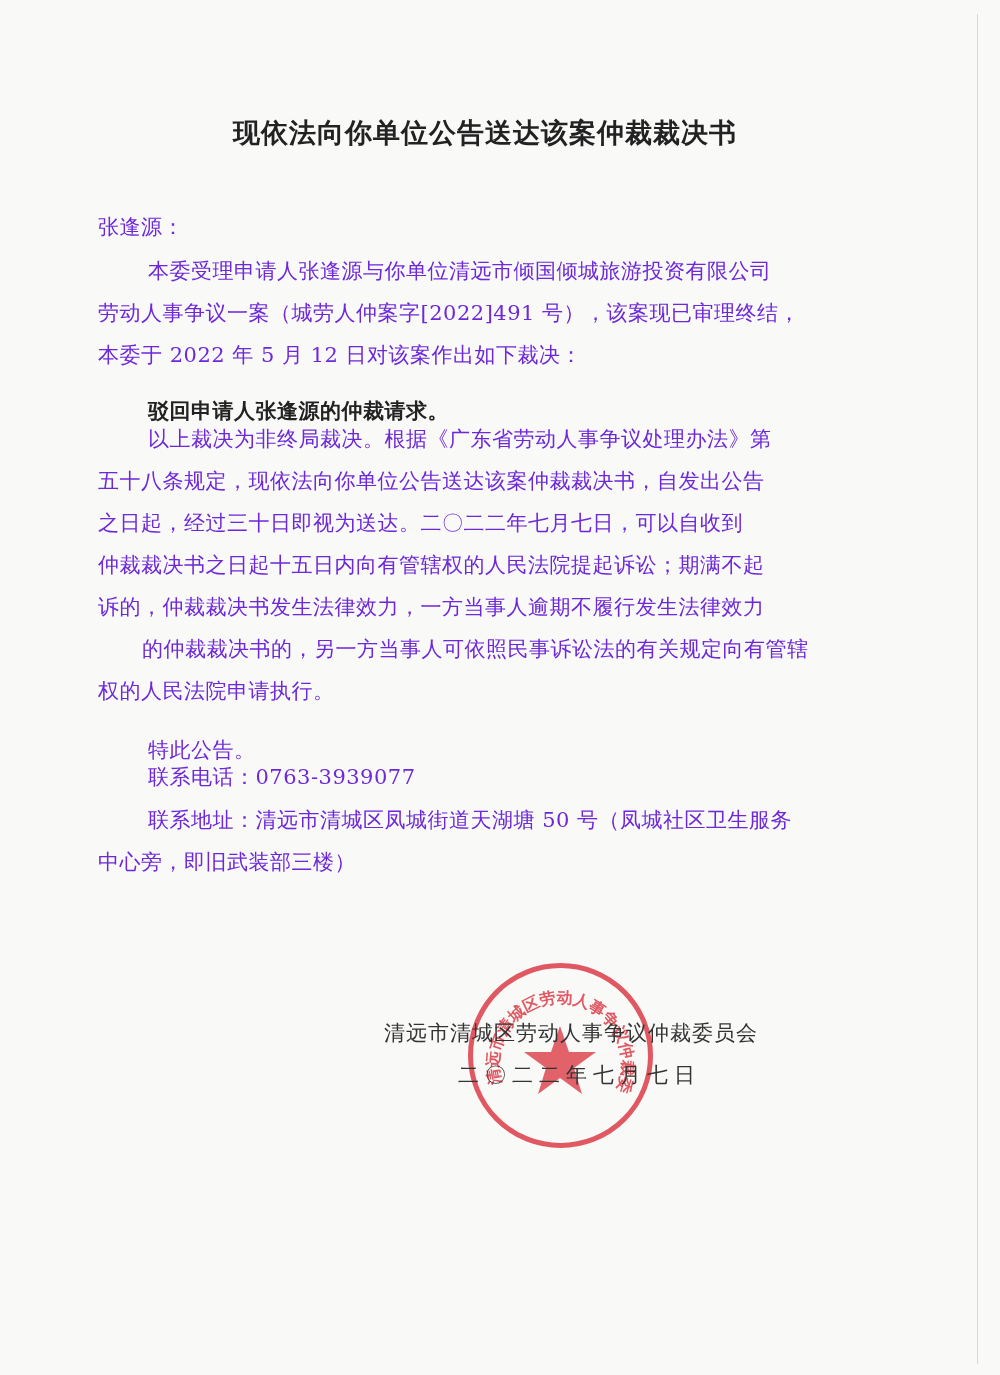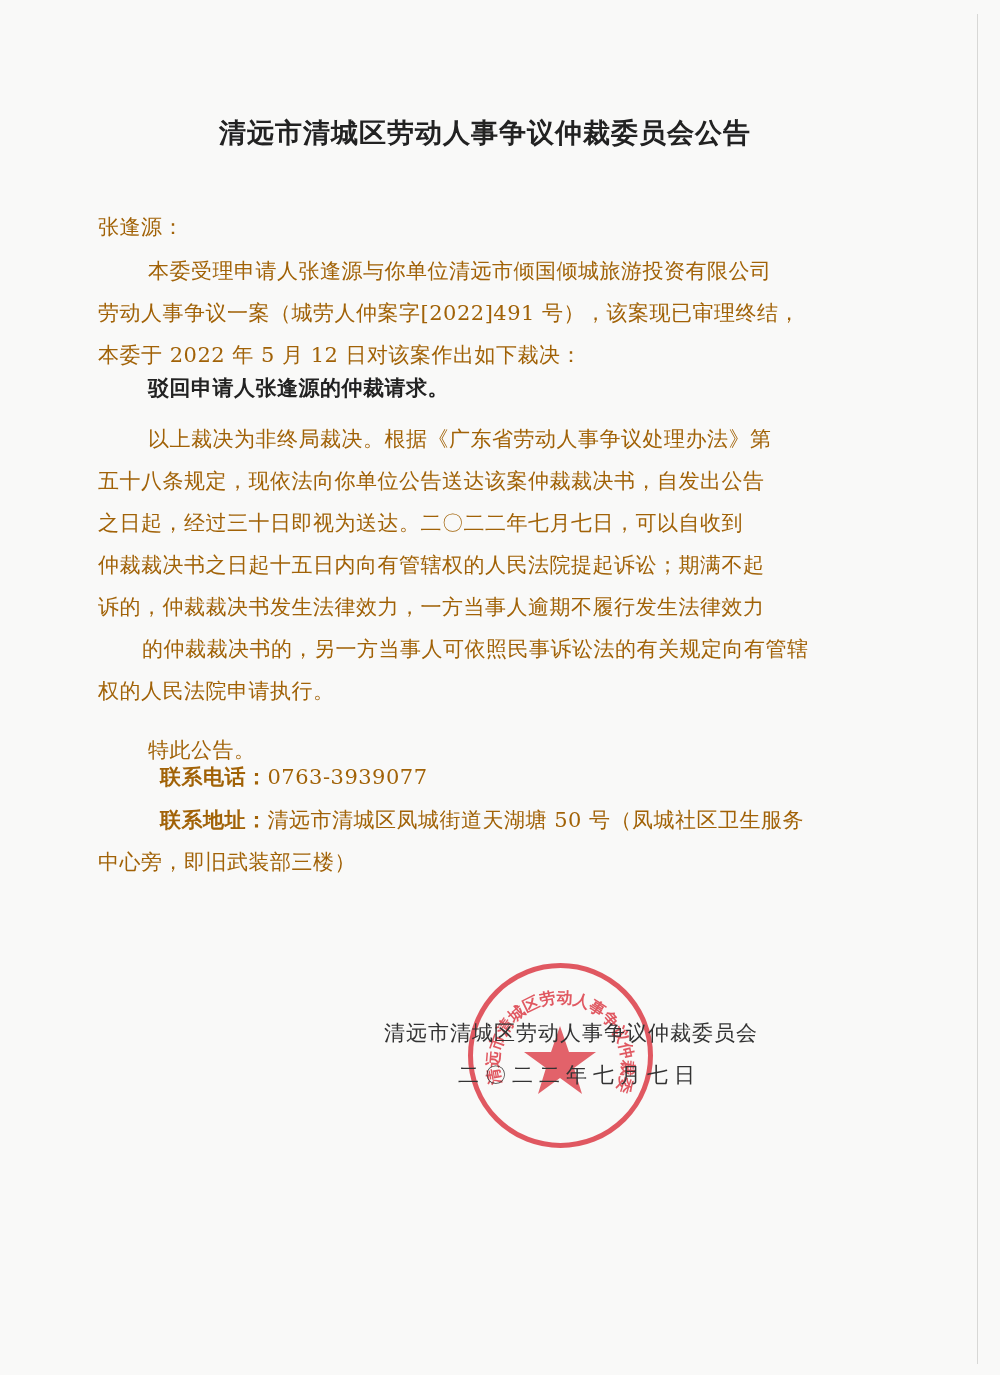--- a/index.html
+++ b/index.html
@@ -17,51 +17,51 @@
   }
   .title {
     position: absolute; left: 0; top: 115px; width: 970px;
     text-align: center;
     font-family: "DejaVu Sans", "Liberation Sans", sans-serif;
     font-weight: bold; font-size: 27px; letter-spacing: 1px;
     color: #222;
   }
   .line {
     position: absolute; left: 98px; font-size: 21px; white-space: nowrap;
-    letter-spacing: 0.5px; color: #a16207;
+    letter-spacing: 0.5px; color: #6d28d9;
   }
   .indent { left: 148px; }
   .bold { font-family: "DejaVu Sans", "Liberation Sans", sans-serif; font-weight: bold; color: #222; }
-  .label { font-family: "DejaVu Sans", "Liberation Sans", sans-serif; font-weight: bold; margin-left: 12px; }
+  .label { font-family: "DejaVu Sans", "Liberation Sans", sans-serif; font-weight: normal; }
   .sign {
     position: absolute; font-size: 21px; white-space: nowrap; color: #333; z-index: 2;
     letter-spacing: 1px;
   }
   .seal {
     position: absolute; left: 468px; top: 963px; width: 185px; height: 185px;
     border-radius: 50%;
     border: 5px solid rgba(220, 60, 70, 0.85);
     box-sizing: border-box; z-index: 1;
   }
   .seal svg { position: absolute; left: 0; top: 0; }
 </style>
 </head>
 <body>
 
 <div class="page-edge"></div>
 
-<div class="title">清远市清城区劳动人事争议仲裁委员会公告</div>
+<div class="title">现依法向你单位公告送达该案仲裁裁决书</div>
 
 <div class="line" style="top:213px;">张逢源：</div>
 
 <div class="line indent" style="top:257px;">本委受理申请人张逢源与你单位清远市倾国倾城旅游投资有限公司</div>
 <div class="line" style="top:299px;">劳动人事争议一案（城劳人仲案字[2022]491 号），该案现已审理终结，</div>
 <div class="line" style="top:341px;">本委于 2022 年 5 月 12 日对该案作出如下裁决：</div>
 
-<div class="line indent bold" style="top:374px;">驳回申请人张逢源的仲裁请求。</div>
+<div class="line indent bold" style="top:397px;">驳回申请人张逢源的仲裁请求。</div>
 
 <div class="line indent" style="top:425px;font-family:Liberation Mono, monospace;">以上裁决为非终局裁决。根据《广东省劳动人事争议处理办法》第</div>
 <div class="line" style="top:467px;">五十八条规定，现依法向你单位公告送达该案仲裁裁决书，自发出公告</div>
 <div class="line" style="top:509px;">之日起，经过三十日即视为送达。二〇二二年七月七日，可以自收到</div>
 <div class="line" style="top:551px;">仲裁裁决书之日起十五日内向有管辖权的人民法院提起诉讼；期满不起</div>
 <div class="line" style="top:593px;font-family:Liberation Serif, serif;">诉的，仲裁裁决书发生法律效力，一方当事人逾期不履行发生法律效力</div>
 <div class="line" style="top:635px;margin-left:44px;">的仲裁裁决书的，另一方当事人可依照民事诉讼法的有关规定向有管辖</div>
 <div class="line" style="top:677px;">权的人民法院申请执行。</div>
 
 <div class="line indent" style="top:736px;">特此公告。</div>

